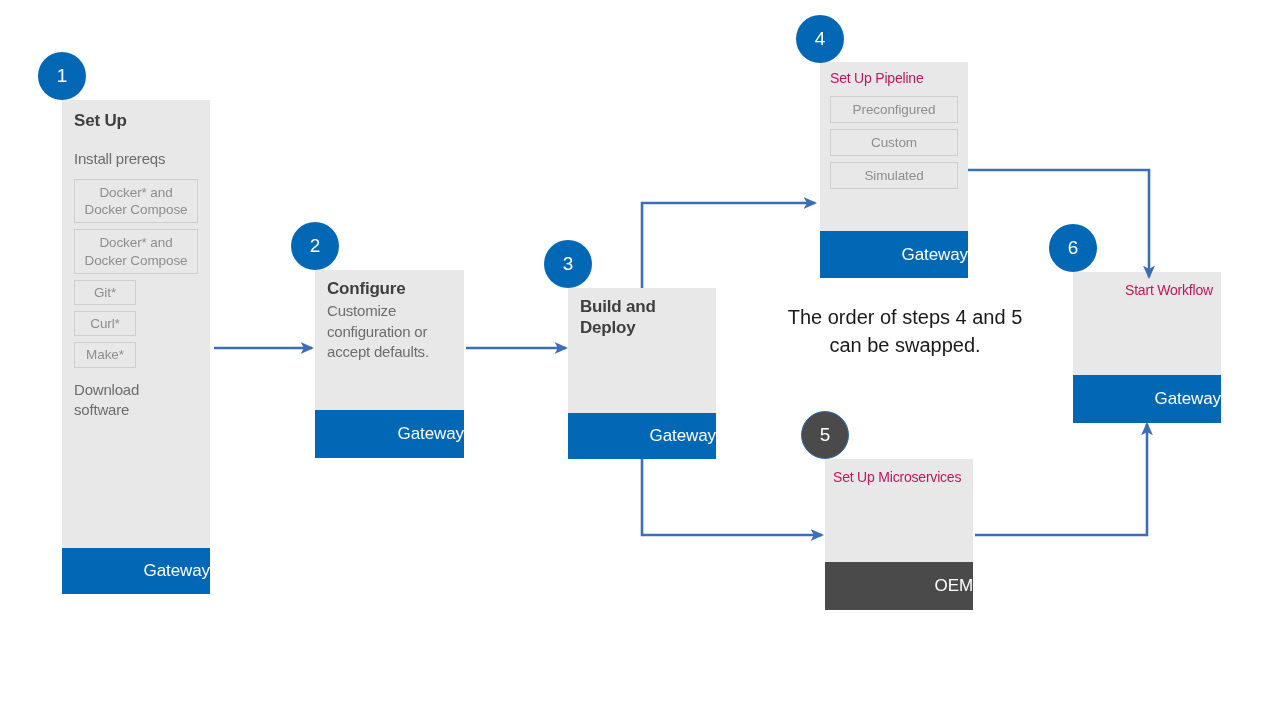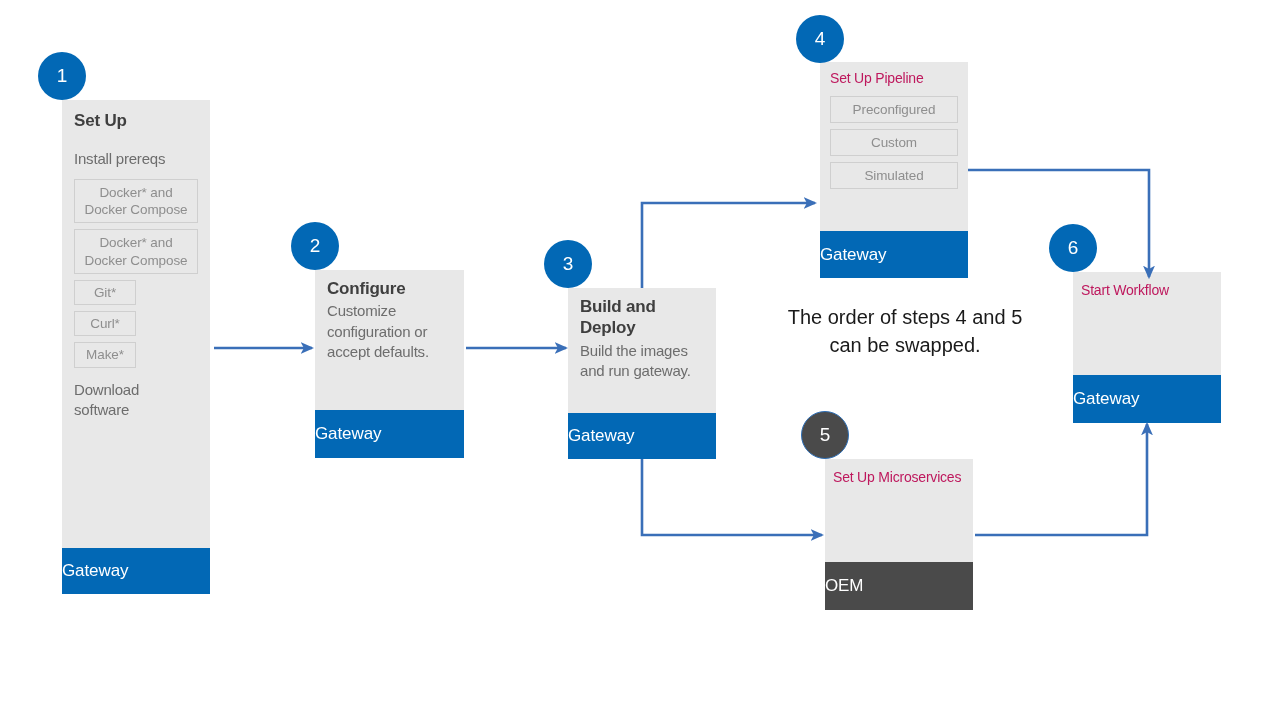--- a/index.html
+++ b/index.html
@@ -77,21 +77,21 @@
     min-width: 62px;
     padding: 3px 10px;
   }
   .chip.wide { width: 100%; padding: 4px 4px; }
 
   
   .band {
     flex: 0 0 auto;
     display: flex;
     align-items: center;
-    justify-content: flex-start;
+    justify-content: flex-end;
     color: #ffffff;
     font-size: 17px;
     letter-spacing: -0.1px;
   }
   .band.gateway { background: #0268b5; }
   .band.oem { background: #4a4a4a; }
 
   
   .badge {
     position: absolute;
@@ -192,21 +192,20 @@
     <span>Gateway</span>
   </div>
 </div>
 
 <div class="badge" style="left:544px; top:240px;">
   <span>3</span>
 </div>
 <div class="card" style="left:568px; top:288px; width:148px; height:171px;">
   <div class="card-body" style="padding:8px 12px 4px 12px;">
     <div class="card-title">Build and Deploy</div>
-    <div class="card-sub">Build the images and run gateway.</div>
   </div>
   <div class="band gateway" style="height:46px;">
     <span>Gateway</span>
   </div>
 </div>
 
 <div class="badge" style="left:796px; top:15px;">
   <span>4</span>
 </div>
 <div class="card" style="left:820px; top:62px; width:148px; height:216px;">
@@ -232,21 +231,21 @@
   </div>
   <div class="band oem" style="height:48px;">
     <span>OEM</span>
   </div>
 </div>
 
 <div class="badge" style="left:1049px; top:224px;">
   <span>6</span>
 </div>
 <div class="card" style="left:1073px; top:272px; width:148px; height:151px;">
-  <div class="card-body" style="padding:10px 8px 4px 8px;">
+  <div class="card-body" style="padding:10px 8px 4px 8px;margin-left:44px;">
     <div class="card-title center">Start Workflow</div>
   </div>
   <div class="band gateway" style="height:48px;">
     <span>Gateway</span>
   </div>
 </div>
 
 <div class="annotation" style="left:760px; top:303px; width:290px;">The order of steps 4 and 5
 can be swapped.</div>
 

